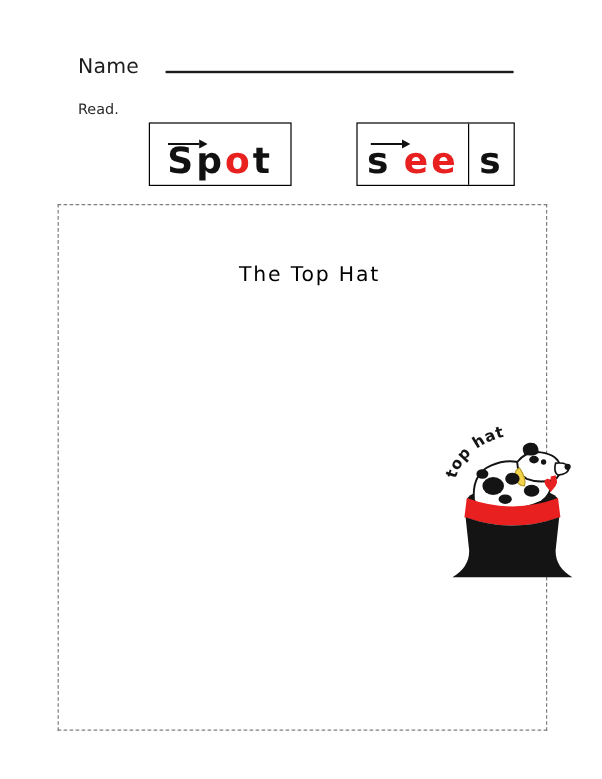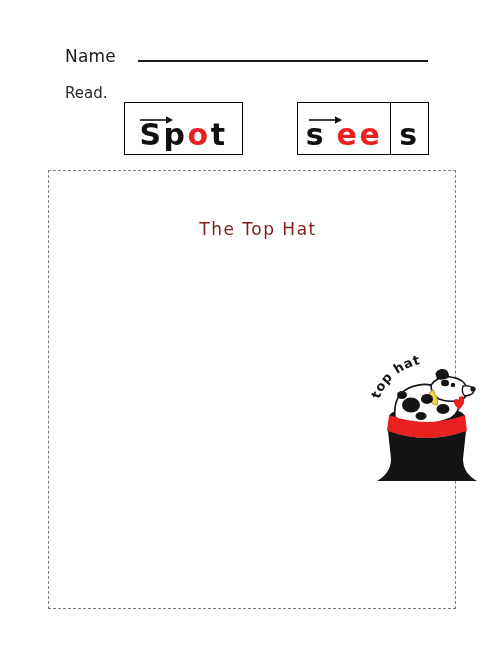--- a/index.html
+++ b/index.html
@@ -42,21 +42,21 @@
     margin-left: 8px;
     border-bottom: 2px solid #1c1c1c;
     height: 12px;
   }
 
   
   .read-label {
     position: absolute;
     left: 65px;
     top: 84px;
-    font-size: 15px;
+    font-size: 12px;
     color: #2a2a2a;
     font-family: "DejaVu Sans", sans-serif;
   }
 
   
   .word-boxes {
     position: absolute;
     left: 0;
     top: 102px;
     width: 502px;
@@ -141,21 +141,21 @@
 
   .story-title {
     position: absolute;
     left: 12px;
     right: 0;
     top: 48px;
     text-align: center;
     font-family: "DejaVu Sans", sans-serif;
     font-size: 17px;
     letter-spacing: 1.5px;
-    color: #7f1d1d;
+    color: #000000;
   }
 
   .story-lines {
     position: absolute;
     left: 24px;
     top: 92px;
     right: 10px;
   }
   .story-line {
     font-family: "DejaVu Sans", sans-serif;

